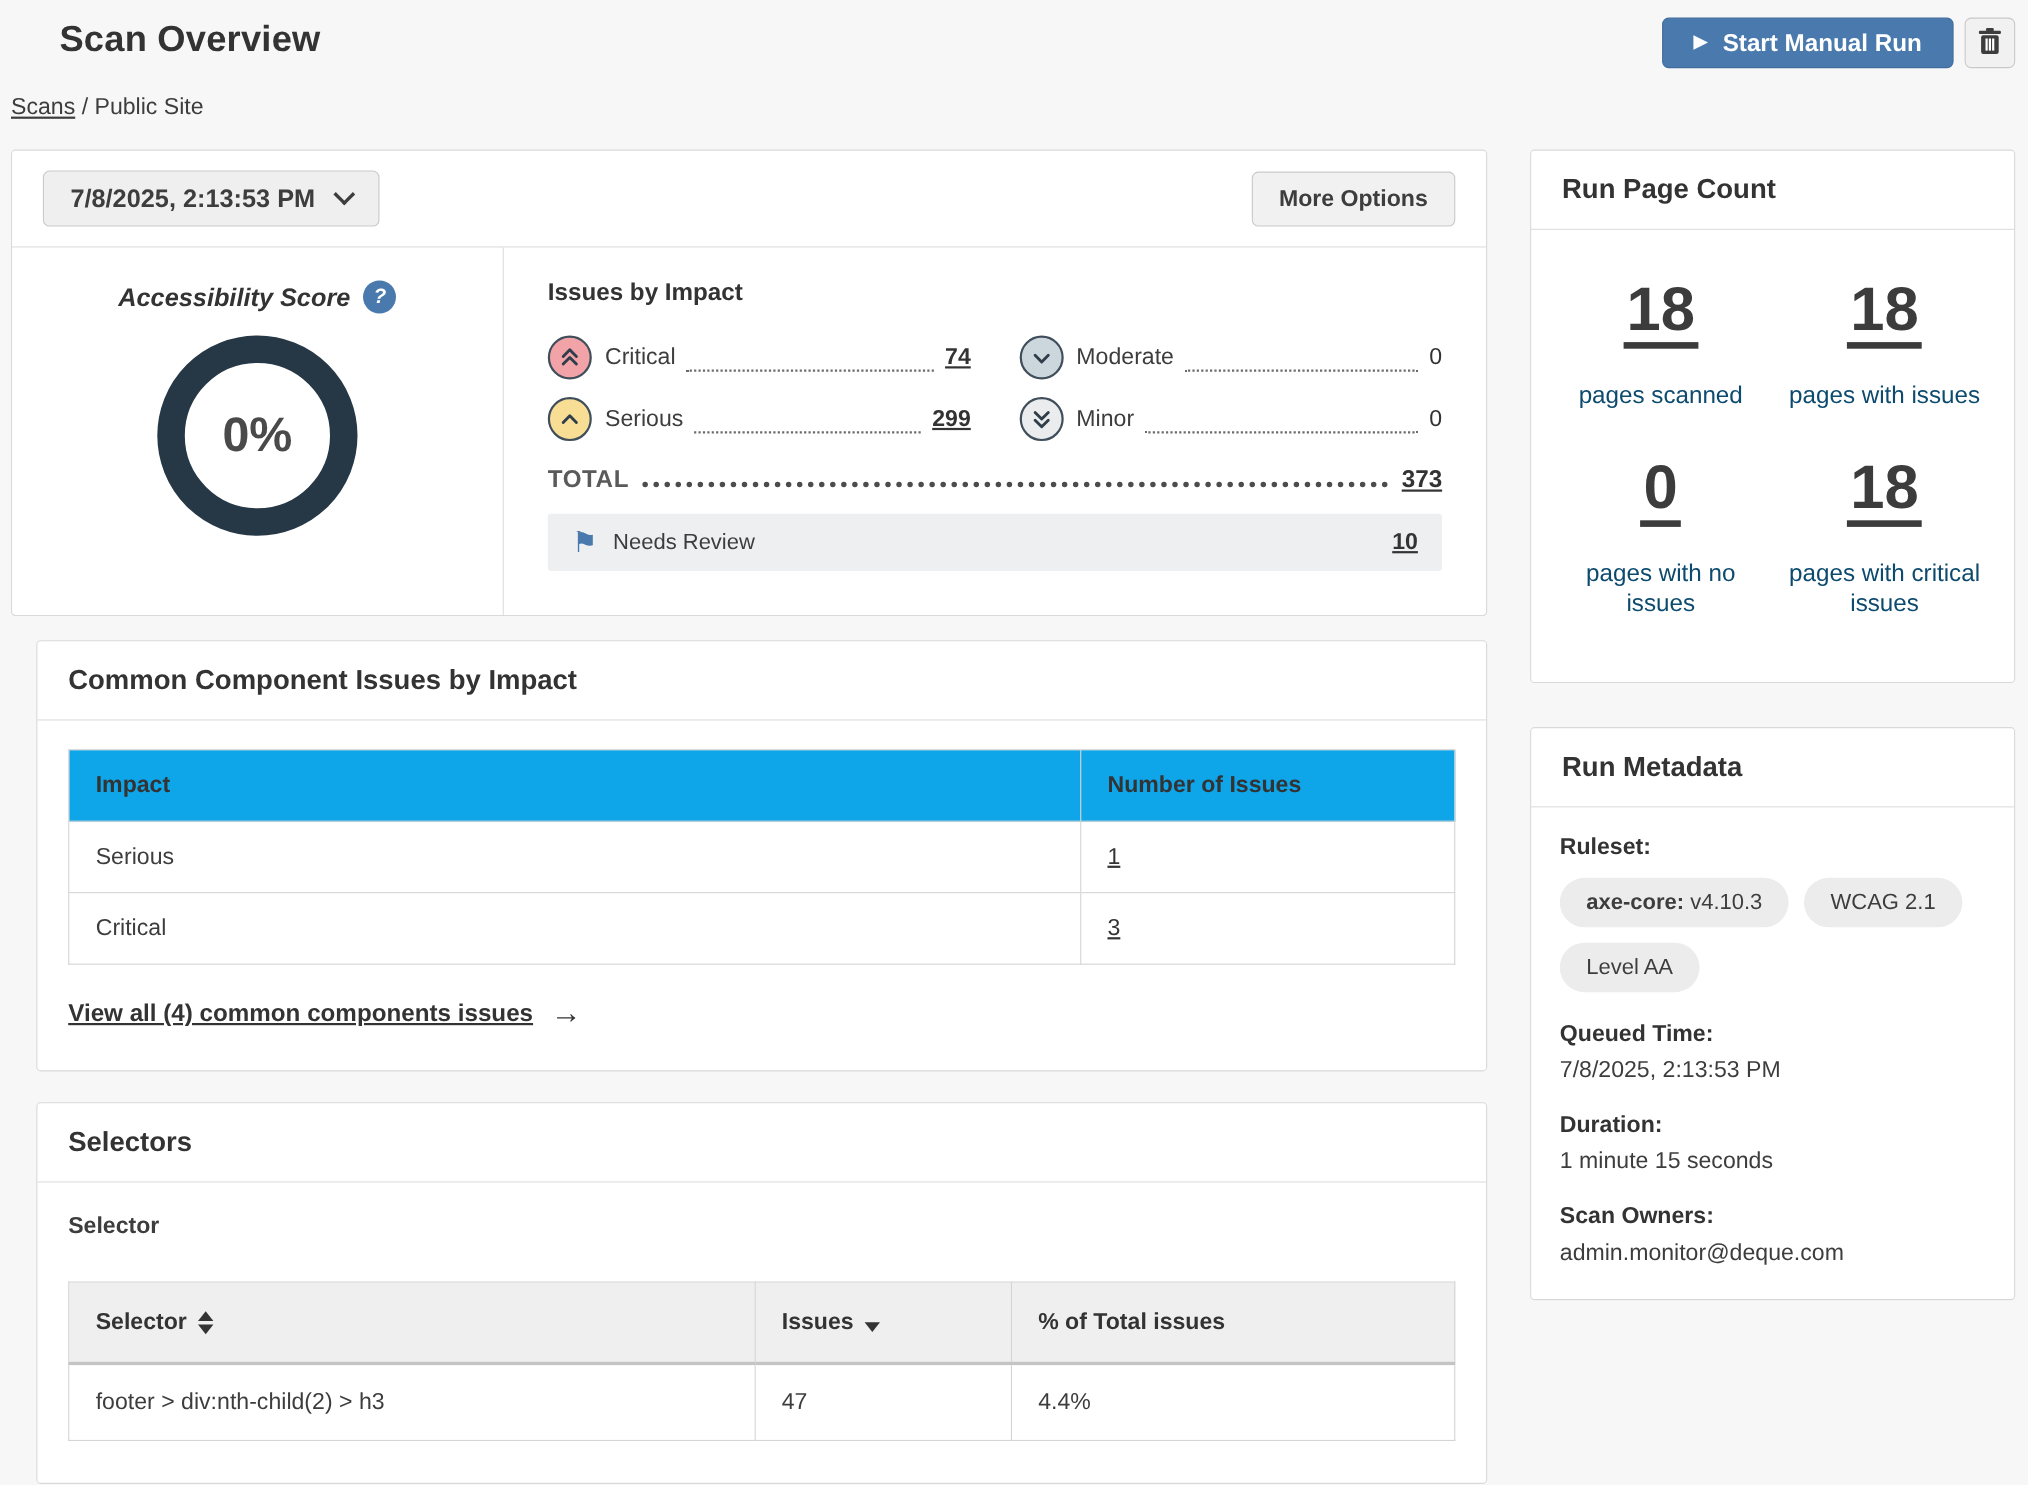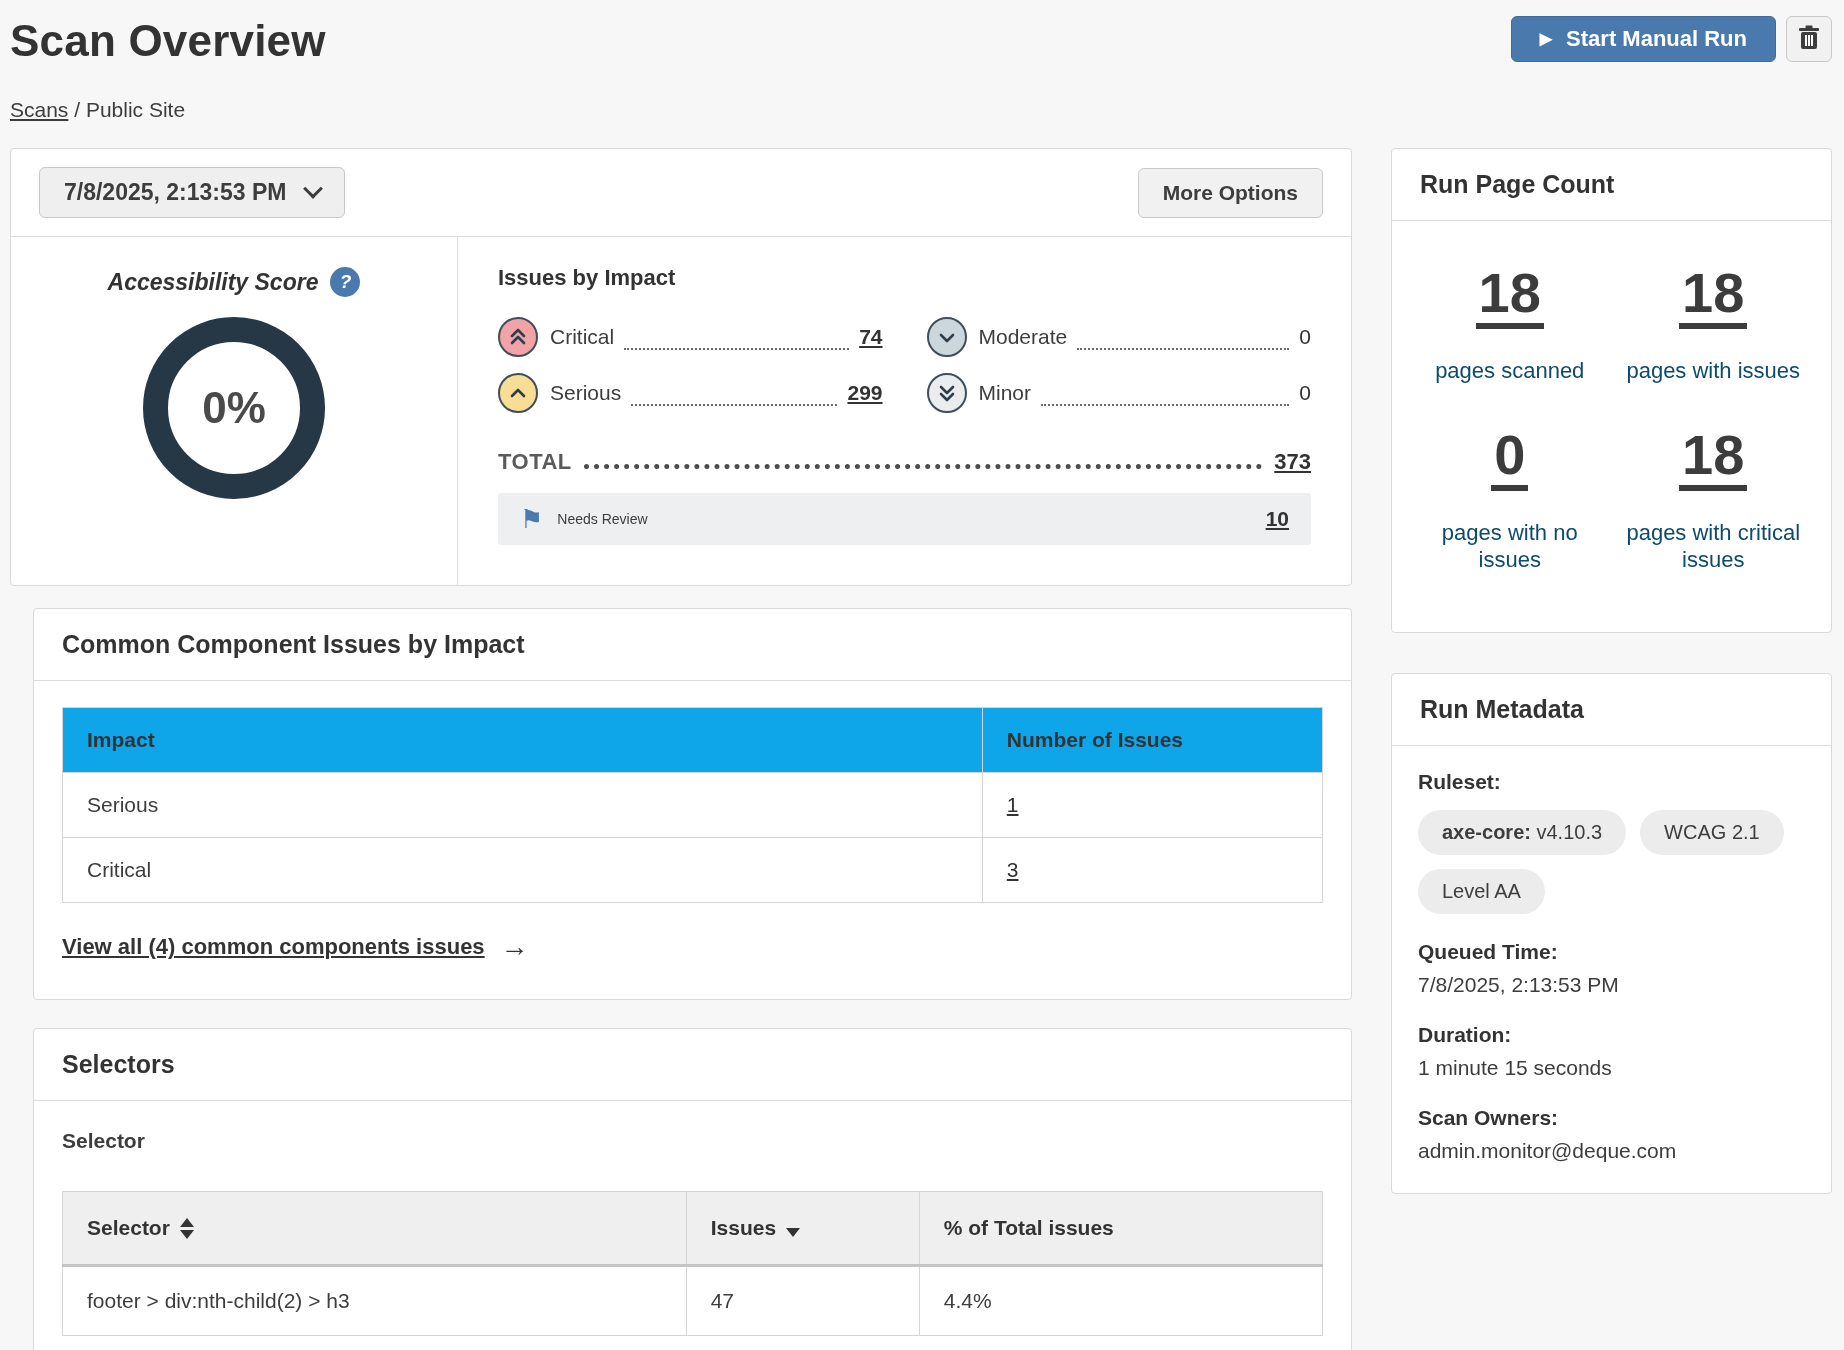--- a/index.html
+++ b/index.html
@@ -6,21 +6,21 @@
   html,body { width:1844px; height:1350px; overflow:hidden; }
   body {
     background:#f7f7f7;
     font-family:"Liberation Sans", sans-serif;
     color:#3d3d3d;
   }
   .page { padding:16px 12px 0 10px; width:1844px; height:1350px; overflow:hidden; }
 
   
   .topbar { display:flex; justify-content:space-between; align-items:flex-start; }
-  .page-title { font-size:44px; font-weight:700; color:#333; letter-spacing:.2px; }
+  .page-title { font-size:33px; font-weight:700; color:#333; letter-spacing:.2px;margin-left:44px; }
   .breadcrumb { margin-top:32px; font-size:21px; color:#3d3d3d; }
   .breadcrumb a { color:#3d3d3d; text-decoration:underline; cursor:pointer; }
   .topbar-actions { display:flex; gap:10px; align-items:stretch; }
   .btn-primary {
     background:#4a7aad; border:1px solid #3f6c9c; border-radius:6px;
     color:#fff; font-weight:700; font-size:22px;
     padding:9px 28px; display:flex; align-items:center; gap:14px; cursor:pointer;
     font-family:"Liberation Sans", sans-serif;
   }
   .play-glyph { font-size:16px; line-height:1; }
@@ -66,28 +66,28 @@
   .issues-title { font-size:22px; font-weight:700; color:#333; margin-bottom:26px; }
   .impact-grid { display:grid; grid-template-columns:1fr 1fr; column-gap:44px; row-gap:16px; }
   .impact-row { display:flex; align-items:center; }
   .impact-icon { width:40px; height:40px; border-radius:50%; border:2px solid #3f4e5a;
     display:flex; align-items:center; justify-content:center; flex-shrink:0; }
   .impact-label { margin-left:12px; font-size:21px; color:#3d3d3d; }
   .leader { flex:1; border-bottom:2px dotted #6b6b6b; margin:0 10px; align-self:flex-end; transform:translateY(-7px); }
   .impact-value { font-size:21px; font-weight:700; color:#333; }
   .impact-value.link { text-decoration:underline; cursor:pointer; }
   .impact-value.plain { font-weight:400; text-decoration:none; }
-  .total-row { display:flex; align-items:flex-end; margin-top:36px; }
+  .total-row { display:flex; align-items:flex-end; margin-top:22px; }
   .total-label { font-size:22px; font-weight:700; color:#5a5a5a; letter-spacing:.5px; }
   .leader-thick { flex:1; border-bottom:5px dotted #4c4c4c; margin:0 12px; align-self:flex-end; transform:translateY(-6px); }
   .total-value { font-size:22px; font-weight:700; color:#333; text-decoration:underline; cursor:pointer; }
   .needs-review { margin-top:18px; background:#edeff1; border-radius:3px; padding:13px 22px;
     display:flex; align-items:center; }
   .flag-icon { color:#4a7aad; font-size:26px; line-height:1; margin-right:14px; }
-  .nr-label { font-size:14px; color:#3d3d3d; flex:1; }
+  .nr-label { font-size:20px; color:#3d3d3d; flex:1; }
   .nr-value { font-size:21px; font-weight:700; color:#333; text-decoration:underline; cursor:pointer; }
 
   
   .card-inset { margin-left:23px; }
   .cardB { margin-top:22px; }
   .card-body { padding:26px 28px 38px; }
   table.data { width:100%; border-collapse:collapse; font-size:21px; color:#3d3d3d; }
   table.data th, table.data td { border:1px solid #d5d5d5; text-align:left; padding:20px 24px; }
   table.data th { background:#0ea5e9; font-weight:700; color:#333; }
   .col-impact { width:73%; }

